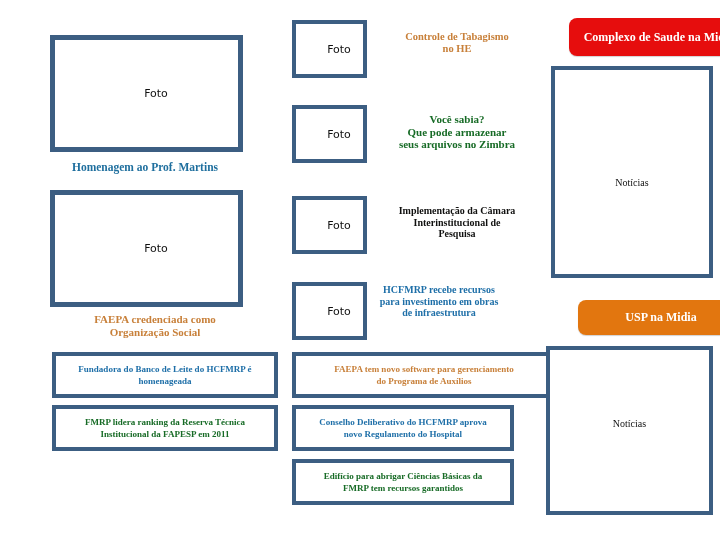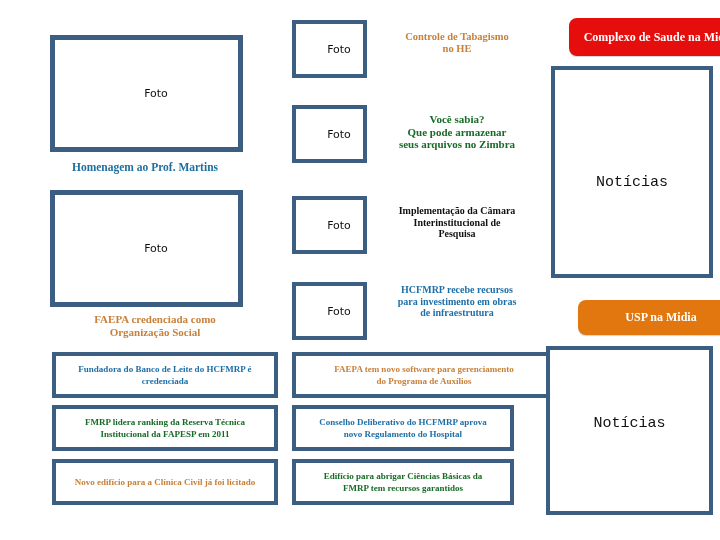--- a/index.html
+++ b/index.html
@@ -47,22 +47,22 @@
 
   
   .news-frame {
     border: 4px solid #3C5E82;
     background: #ffffff;
     display: flex;
     align-items: center;
     justify-content: center;
   }
   .news-frame .cap {
-    font-family: Liberation Mono, monospace;
-    font-size: 15px;
+    font-family: Liberation Serif, serif;
+    font-size: 10px;
     color: #111111;
   }
   .news-frame.n1 .cap { position: relative; top: 10px; }
   .news-frame.n2 .cap { position: relative; top: -7px; }
 
   
   .headline {
     text-align: center;
     font-family: "Liberation Serif", serif;
     font-weight: bold;
@@ -133,36 +133,31 @@
   </div>
 
   <div class="abs cap-left hl-orange" style="left:40px; top:313px; width:230px; font-size:11px;">
     <div>FAEPA credenciada como</div>
     <div>Organização Social</div>
   </div>
 
   <div class="abs card" style="left:52px; top:352px; width:226px; height:46px;">
     <div class="txt hl-blue">
       <div>Fundadora do Banco de Leite do HCFMRP é</div>
-      <div>credenciada</div>
+      <div>homenageada</div>
     </div>
   </div>
 
   <div class="abs card" style="left:52px; top:405px; width:226px; height:46px;">
     <div class="txt hl-green">
       <div>FMRP lidera ranking da Reserva Técnica</div>
       <div>Institucional da FAPESP em 2011</div>
     </div>
   </div>
 
-  <div class="abs card" style="left:52px; top:459px; width:226px; height:46px;">
-    <div class="txt hl-orange">
-      <div>Novo edifício para a Clínica Civil já foi licitado</div>
-    </div>
-  </div>
 
   <div class="abs photo-frame" style="left:292px; top:20px; width:75px; height:58px;">
     <span class="cap">Foto</span>
   </div>
   <div class="abs headline hl-orange" style="left:378px; top:31px; width:158px; font-size:10.5px;">
     <div>Controle de Tabagismo</div>
     <div>no HE</div>
   </div>
 
   <div class="abs photo-frame" style="left:292px; top:105px; width:75px; height:58px;">
@@ -179,21 +174,21 @@
   </div>
   <div class="abs headline hl-dark" style="left:378px; top:205px; width:158px; font-size:10px;">
     <div>Implementação da Câmara</div>
     <div>Interinstitucional de</div>
     <div>Pesquisa</div>
   </div>
 
   <div class="abs photo-frame" style="left:292px; top:282px; width:75px; height:58px;">
     <span class="cap">Foto</span>
   </div>
-  <div class="abs headline hl-blue" style="left:378px; top:284px; width:158px; font-size:10px;">
+  <div class="abs headline hl-blue" style="left:360px; top:284px; width:158px; font-size:10px;">
     <div>HCFMRP recebe recursos</div>
     <div>para investimento em obras</div>
     <div>de infraestrutura</div>
   </div>
 
   <div class="abs card" style="left:292px; top:352px; width:264px; height:46px;">
     <div class="txt hl-orange">
       <div>FAEPA tem novo software para gerenciamento</div>
       <div>do Programa de Auxílios</div>
     </div>

